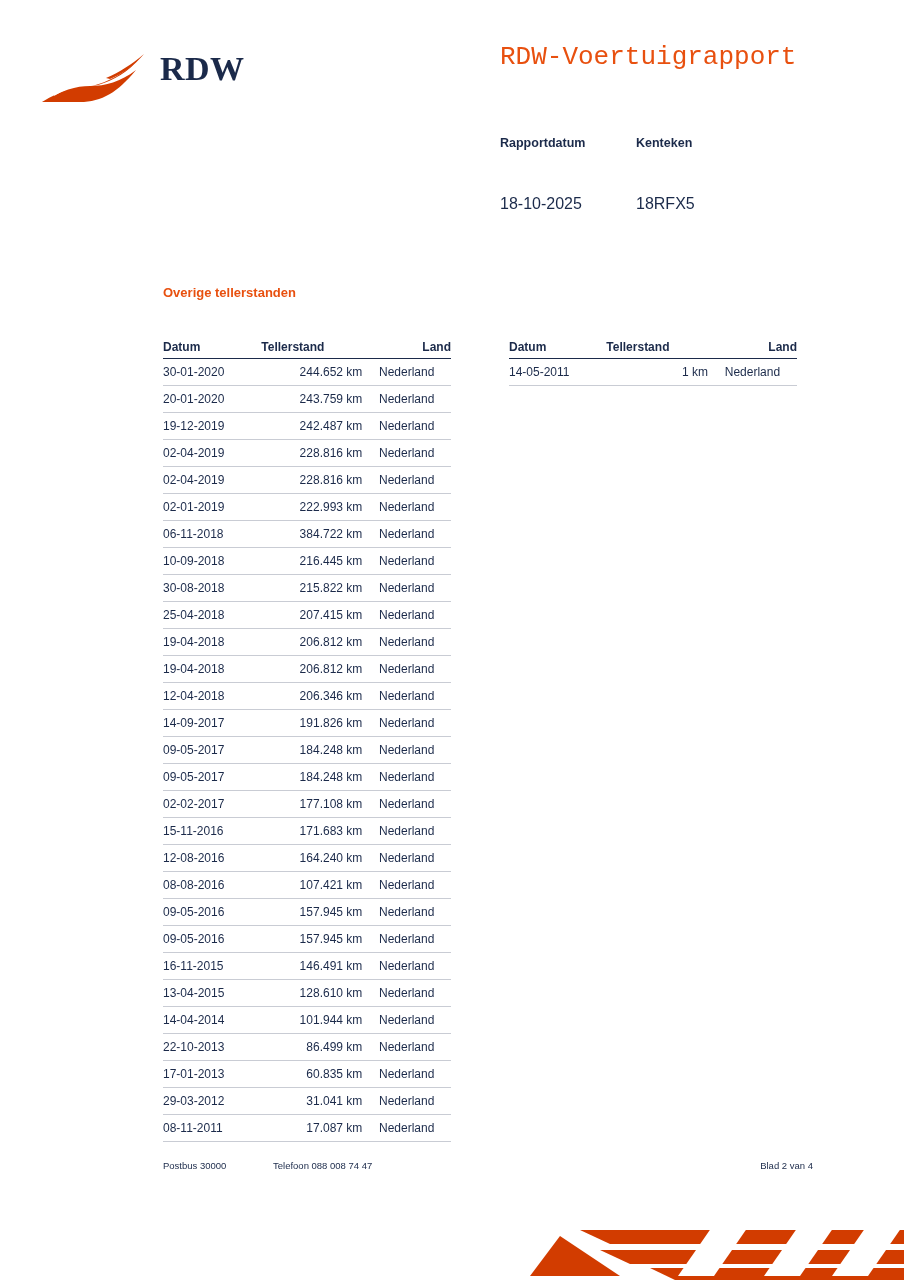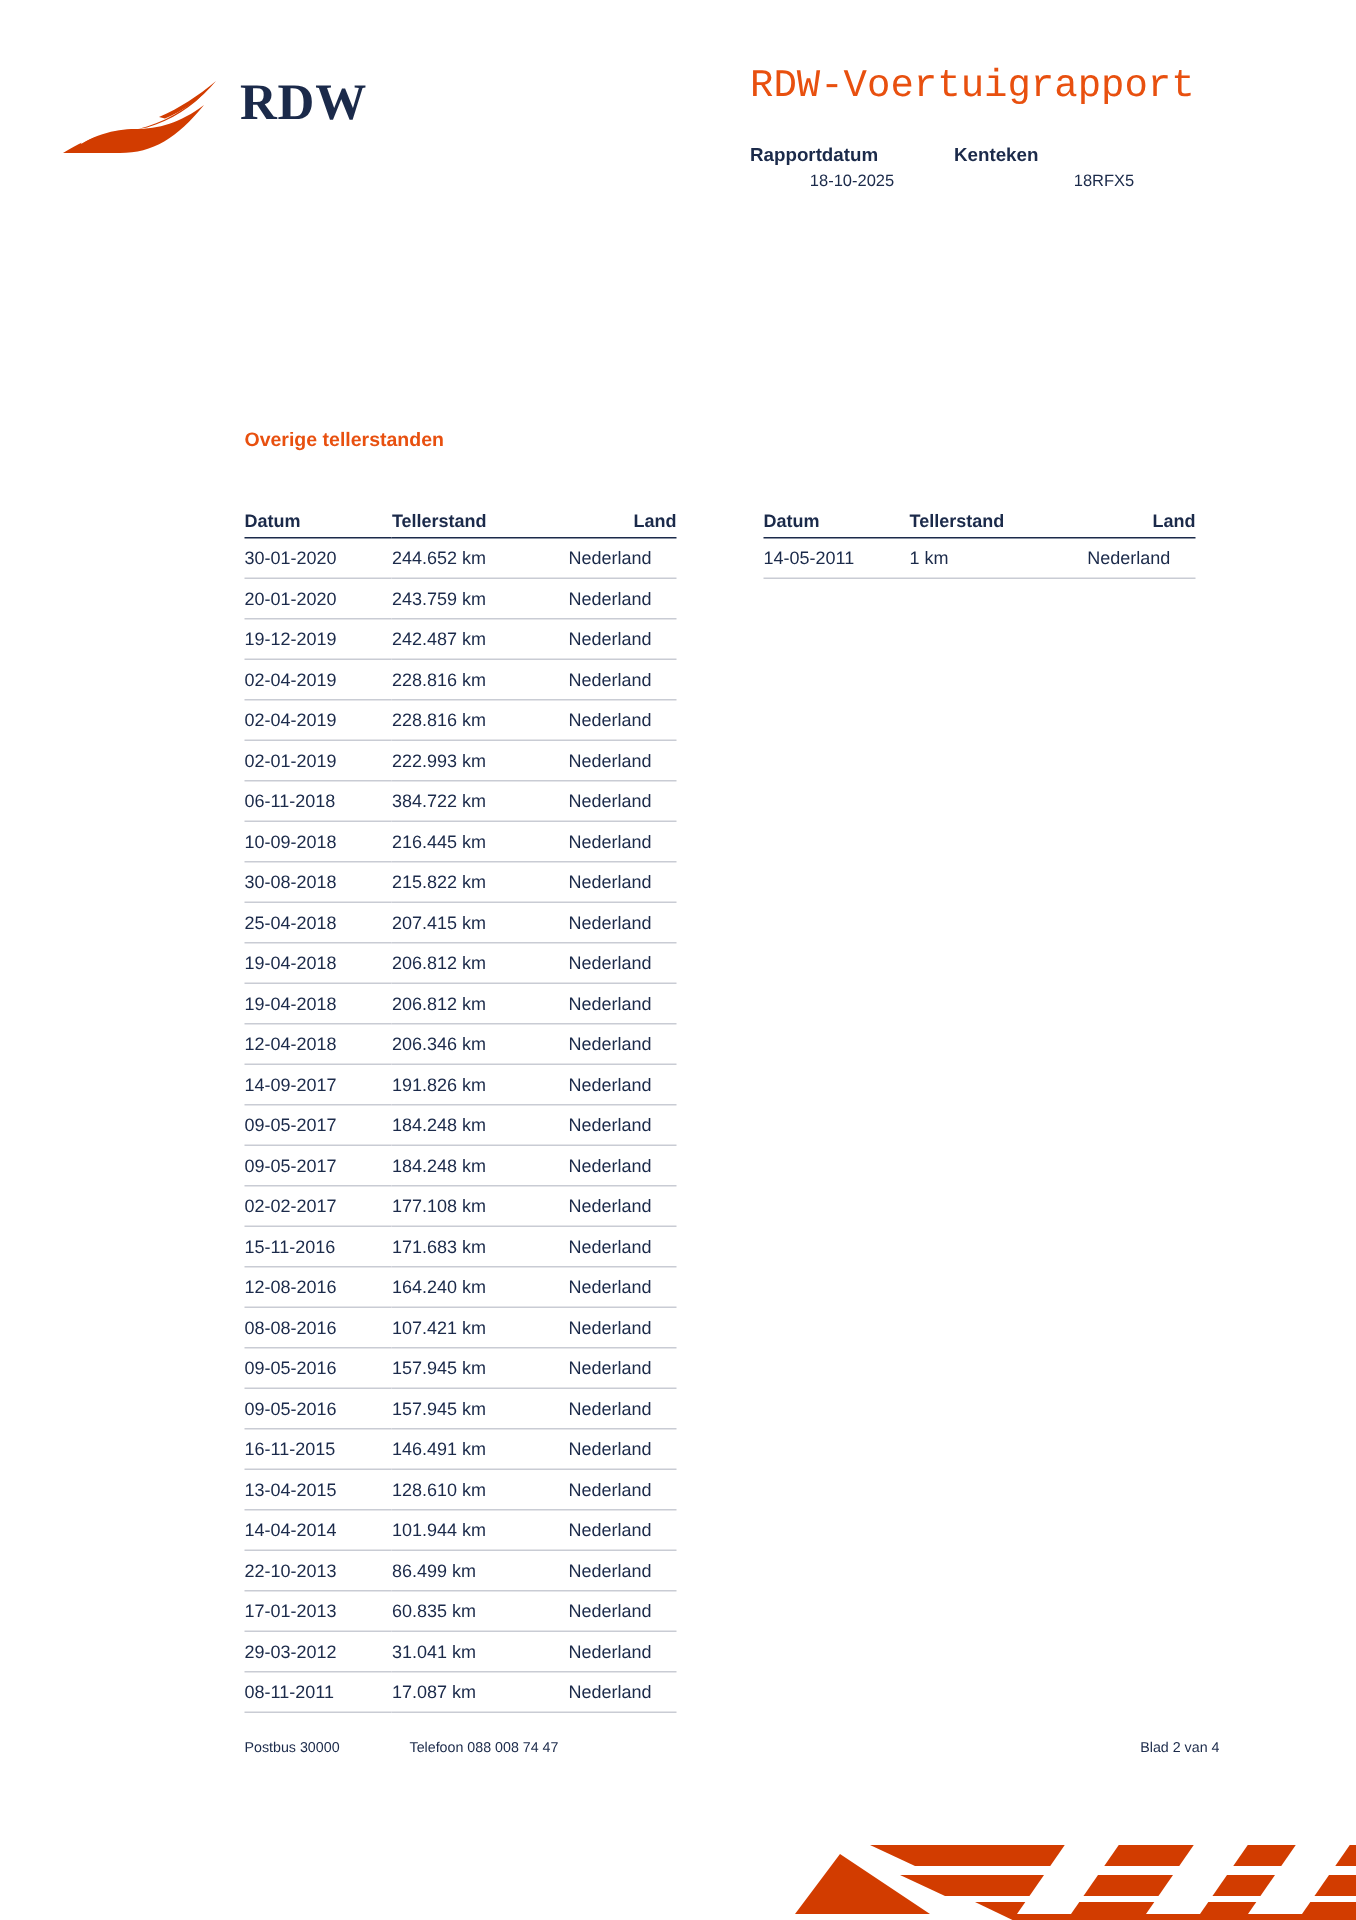--- a/index.html
+++ b/index.html
@@ -60,33 +60,33 @@
     text-align: center;
   }
   .meta {
     position: absolute;
     left: 500px;
     top: 66px;
     width: 360px;
   }
   .meta-row {
     display: flex;
+    margin-top: 40px;
   }
   .meta-col-1 { width: 136px; }
   .meta-col-2 { width: 200px; }
   .meta-label {
     font-size: 12.5px;
     font-weight: bold;
     color: #1b2a4a;
     padding-bottom: 5px;
   }
   .meta-value {
-    font-size: 11px;
-    color: #1b2a4a;
-    text-align: center;
+    font-size: 16px;
+    color: #1b2a4a;
   }
 
   
   .section-title {
     position: absolute;
     left: 163px;
     top: 285px;
     font-size: 13px;
     font-weight: bold;
     color: #e8500f;
@@ -116,21 +116,21 @@
   }
   table.teller thead th.num { text-align: left; }
   table.teller thead th.land { text-align: right; }
   table.teller tbody td {
     font-size: 12px;
     color: #1b2a4a;
     padding: 6px 0 6px 0;
     border-bottom: 1px solid #c9ccd4;
     white-space: nowrap;
   }
-  table.teller tbody td.num { text-align: left; }
+  table.teller tbody td.num { text-align: right; }
   table.teller tbody td.land { text-align: center; }
   table.teller tbody tr:last-child td { border-bottom: 1px solid #c9ccd4; }
 
   
   .footer {
     position: absolute;
     left: 163px;
     top: 1160px;
     width: 650px;
     font-size: 9.5px;

